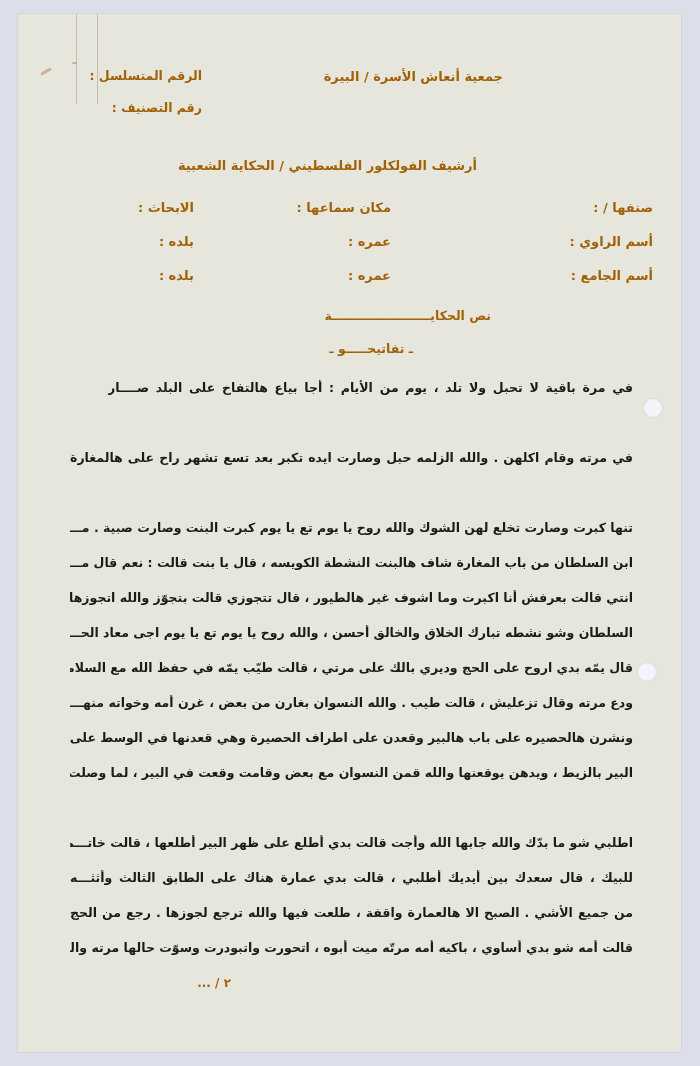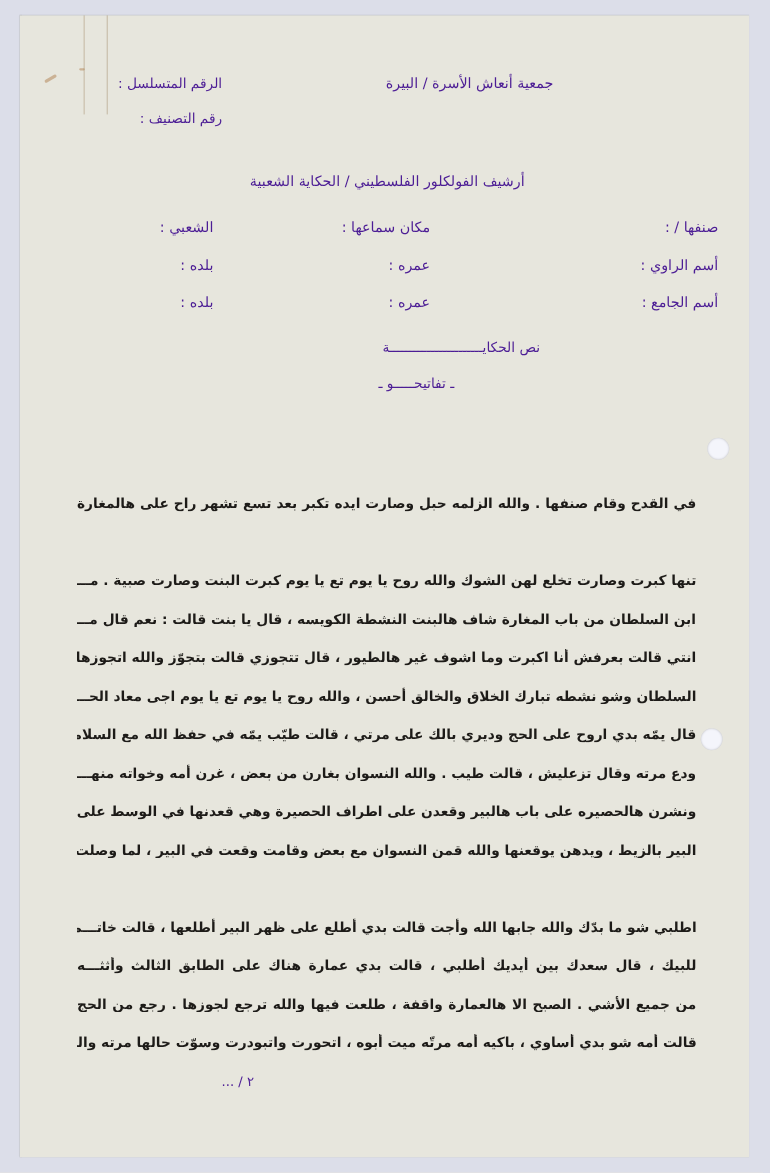--- a/index.html
+++ b/index.html
@@ -19,22 +19,22 @@
     .hole {
       position: absolute;
       width: 20px; height: 20px;
       border-radius: 50%;
       background: #f4f5fb;
       box-shadow: inset 0 0 2px rgba(0,0,0,0.25);
     }
     .txt {
       position: absolute;
       direction: rtl;
-      color: #4c1d95;
-      font-weight: normal;
+      color: #a16207;
+      font-weight: bold;
       white-space: nowrap;
       font-size: 13px;
     }
     .line {
       position: absolute;
       right: 48px;
       left: 52px;
       direction: rtl;
       text-align: justify;
       text-align-last: justify;
@@ -71,34 +71,35 @@
 
   <div class="txt" style="right:178px;top:55px;font-size:13px;">جمعية أنعاش الأسرة / البيرة</div>
 
   <div class="txt" style="right:479px;top:54px;font-size:12.5px;">الرقم المتسلسل :</div>
   <div class="txt" style="right:479px;top:86px;font-size:12.5px;">رقم التصنيف :</div>
 
   <div class="txt" style="right:204px;top:144px;font-size:13px;">أرشيف الفولكلور الفلسطيني / الحكاية الشعبية</div>
 
   <div class="txt" style="right:28px;top:186px;">صنفها / :</div>
   <div class="txt" style="right:290px;top:186px;">مكان سماعها :</div>
-  <div class="txt" style="right:487px;top:186px;">الشعبي :</div>
+  <div class="txt" style="right:487px;top:186px;">الابحاث :</div>
 
   <div class="txt" style="right:28px;top:220px;">أسم الراوي :</div>
   <div class="txt" style="right:290px;top:220px;">عمره :</div>
   <div class="txt" style="right:487px;top:220px;">بلده :</div>
 
   <div class="txt" style="right:28px;top:254px;">أسم الجامع :</div>
   <div class="txt" style="right:290px;top:254px;">عمره :</div>
   <div class="txt" style="right:487px;top:254px;">بلده :</div>
 
   <div class="txt" style="right:190px;top:294px;font-size:12.5px;">نص الحكايـــــــــــــــــــــــة</div>
   <div class="txt" style="right:268px;top:327px;font-size:12.5px;margin-left:35px;">ـ تفاتيحـــــو ـ</div>
 
-  <div class="line" style="top:436px;">في القدح وقام صنفها . والله الزلمه حبل وصارت ايده تكبر بعد تسع تشهر راح على هالمغارة</div>
+  <div class="line" style="top:366px;left:90px;">في مرة باقية لا تحبل ولا تلد ، يوم من الأيام : أجا بياع هالتفاح على البلد صــــار</div>
+  <div class="line" style="top:436px;">في مرته وقام اكلهن . والله الزلمه حبل وصارت ايده تكبر بعد تسع تشهر راح على هالمغارة</div>
   <div class="line" style="top:506px;">تنها كبرت وصارت تخلع لهن الشوك والله روح يا يوم تع يا يوم كبرت البنت وصارت صبية . مـــرك</div>
   <div class="line" style="top:541px;">ابن السلطان من باب المغارة شاف هالبنت النشطة الكويسه ، قال يا بنت قالت : نعم قال مـــين</div>
   <div class="line" style="top:576px;">انتي قالت بعرفش أنا اكبرت وما اشوف غير هالطيور ، قال تتجوزي قالت بتجوّز والله اتجوزها ابـن</div>
   <div class="line" style="top:611px;">السلطان وشو نشطه تبارك الخلاق والخالق أحسن ، والله روح يا يوم تع يا يوم اجى معاد الحـــج</div>
   <div class="line" style="top:646px;">قال يمّه بدي اروح على الحج وديري بالك على مرتي ، قالت طيّب يمّه في حفظ الله مع السلامــه</div>
   <div class="line" style="top:681px;">ودع مرته وقال تزعليش ، قالت طيب . والله النسوان بغارن من بعض ، غرن أمه وخواته منهــــا</div>
   <div class="line" style="top:716px;">ونشرن هالحصيره على باب هالبير وقعدن على اطراف الحصيرة وهي قعدنها في الوسط على بـاب</div>
   <div class="line" style="top:751px;">البير بالزيط ، ويدهن يوقعنها والله قمن النسوان مع بعض وقامت وقعت في البير ، لما وصلت</div>
   <div class="line" style="top:821px;">اطلبي شو ما بدّك والله جابها الله وأجت قالت بدي أطلع على ظهر البير أطلعها ، قالت خاتـــم</div>
   <div class="line" style="top:856px;">للبيك ، قال سعدك بين أيديك أطلبي ، قالت بدي عمارة هناك على الطابق الثالث وأثثـــه</div>

